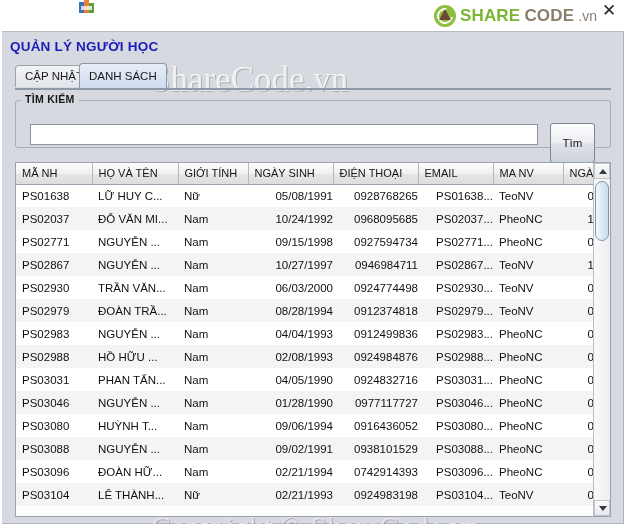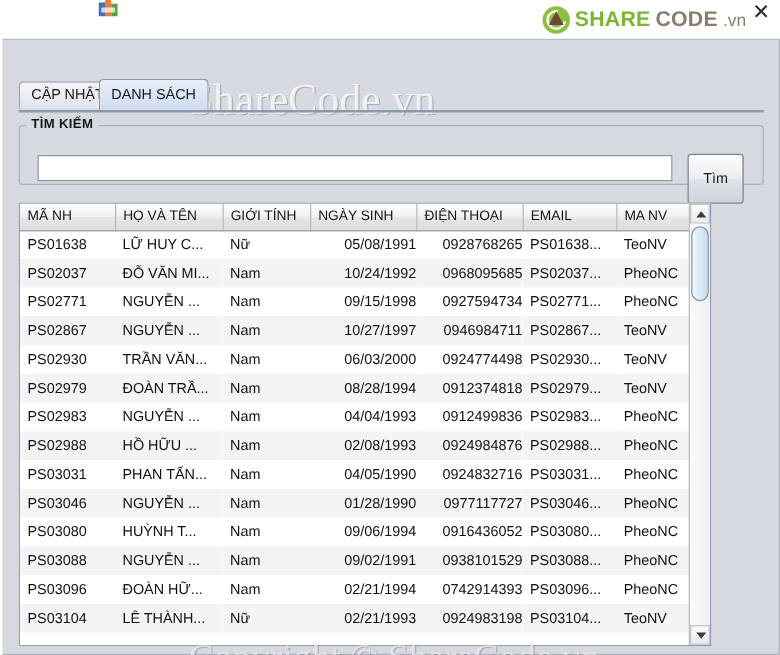--- a/index.html
+++ b/index.html
@@ -252,21 +252,21 @@
     font-size: 11.5px;
     color: #1a1a1a;
     cursor: pointer;
     padding: 0;
   }
 
   
   #table-panel {
     position: absolute;
     left: 14px; top: 130px;
-    width: 554px;
+    width: 596px;
     height: 355px;
     box-sizing: border-box;
     border: 1px solid #9aa1ac;
     background: #ffffff;
     overflow: hidden;
   }
   #table-scroll {
     position: absolute;
     left: 0; top: 0;
     width: 579px;
@@ -309,21 +309,21 @@
   #data-table tbody tr { cursor: default; }
 
   td.num, th.num { text-align: right; padding-right: 10px; padding-left: 0; }
 
   
   .c0 { width: 76px; }
   .c1 { width: 86px; }
   .c2 { width: 70px; }
   .c3 { width: 85px; }
   .c4 { width: 85px; }
-  .c5 { width: 75px; }
+  .c5 { width: 75px; text-align: right; }
   .c6 { width: 70px; }
   .c7 { width: 82px; }
 
   
   #vscroll {
     position: absolute;
     right: 0; top: 0;
     width: 17px;
     height: 100%;
     background: #f0f0f0;
@@ -399,20 +399,21 @@
       <span class="logo-share">SHARE</span>
         <span class="logo-code">CODE</span>
         <span class="logo-vn">.vn</span>
     </div>
 
     <div id="close-btn">✕</div>
   </div>
 
   <div id="form-body">
 
+    <div id="page-heading">QUẢN LÝ NGƯỜI HỌC</div>
 
     <div class="watermark" id="wm-top">ShareCode.vn</div>
 
     <div id="tabstrip">
       <div class="tab" id="tab-capnhat">CẬP NHẬT</div>
       <div class="tab active" id="tab-danhsach">DANH SÁCH</div>
     </div>
     <div id="tab-underline"></div>
 
     <div id="search-group"></div>

